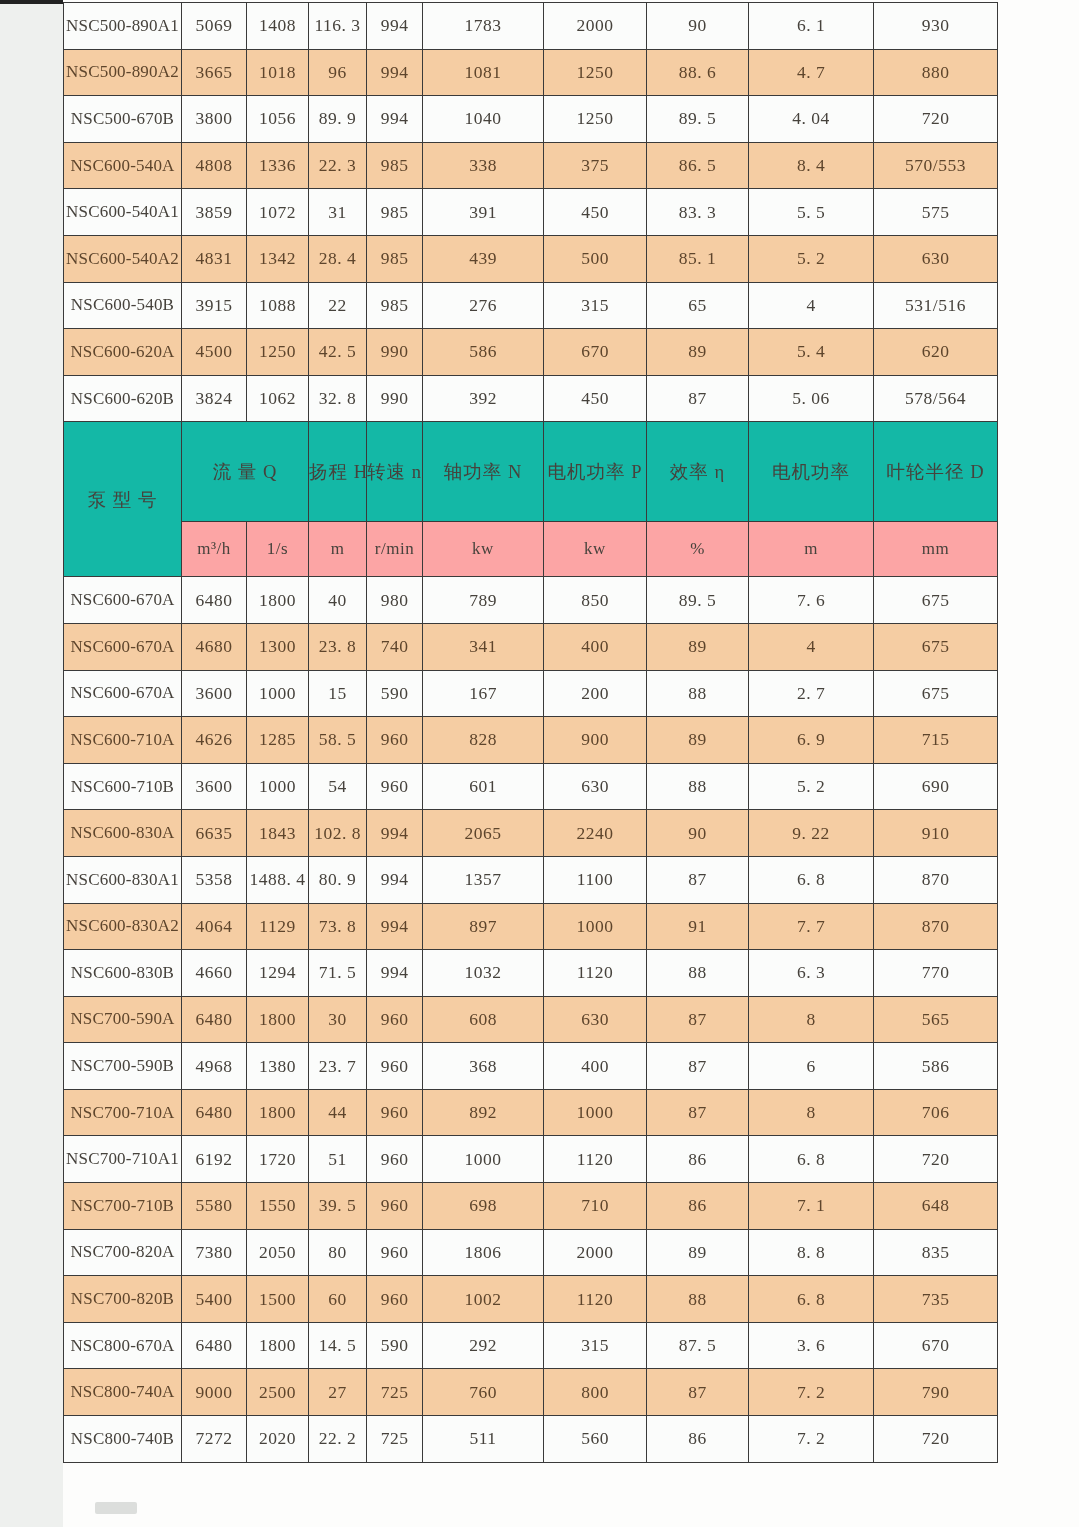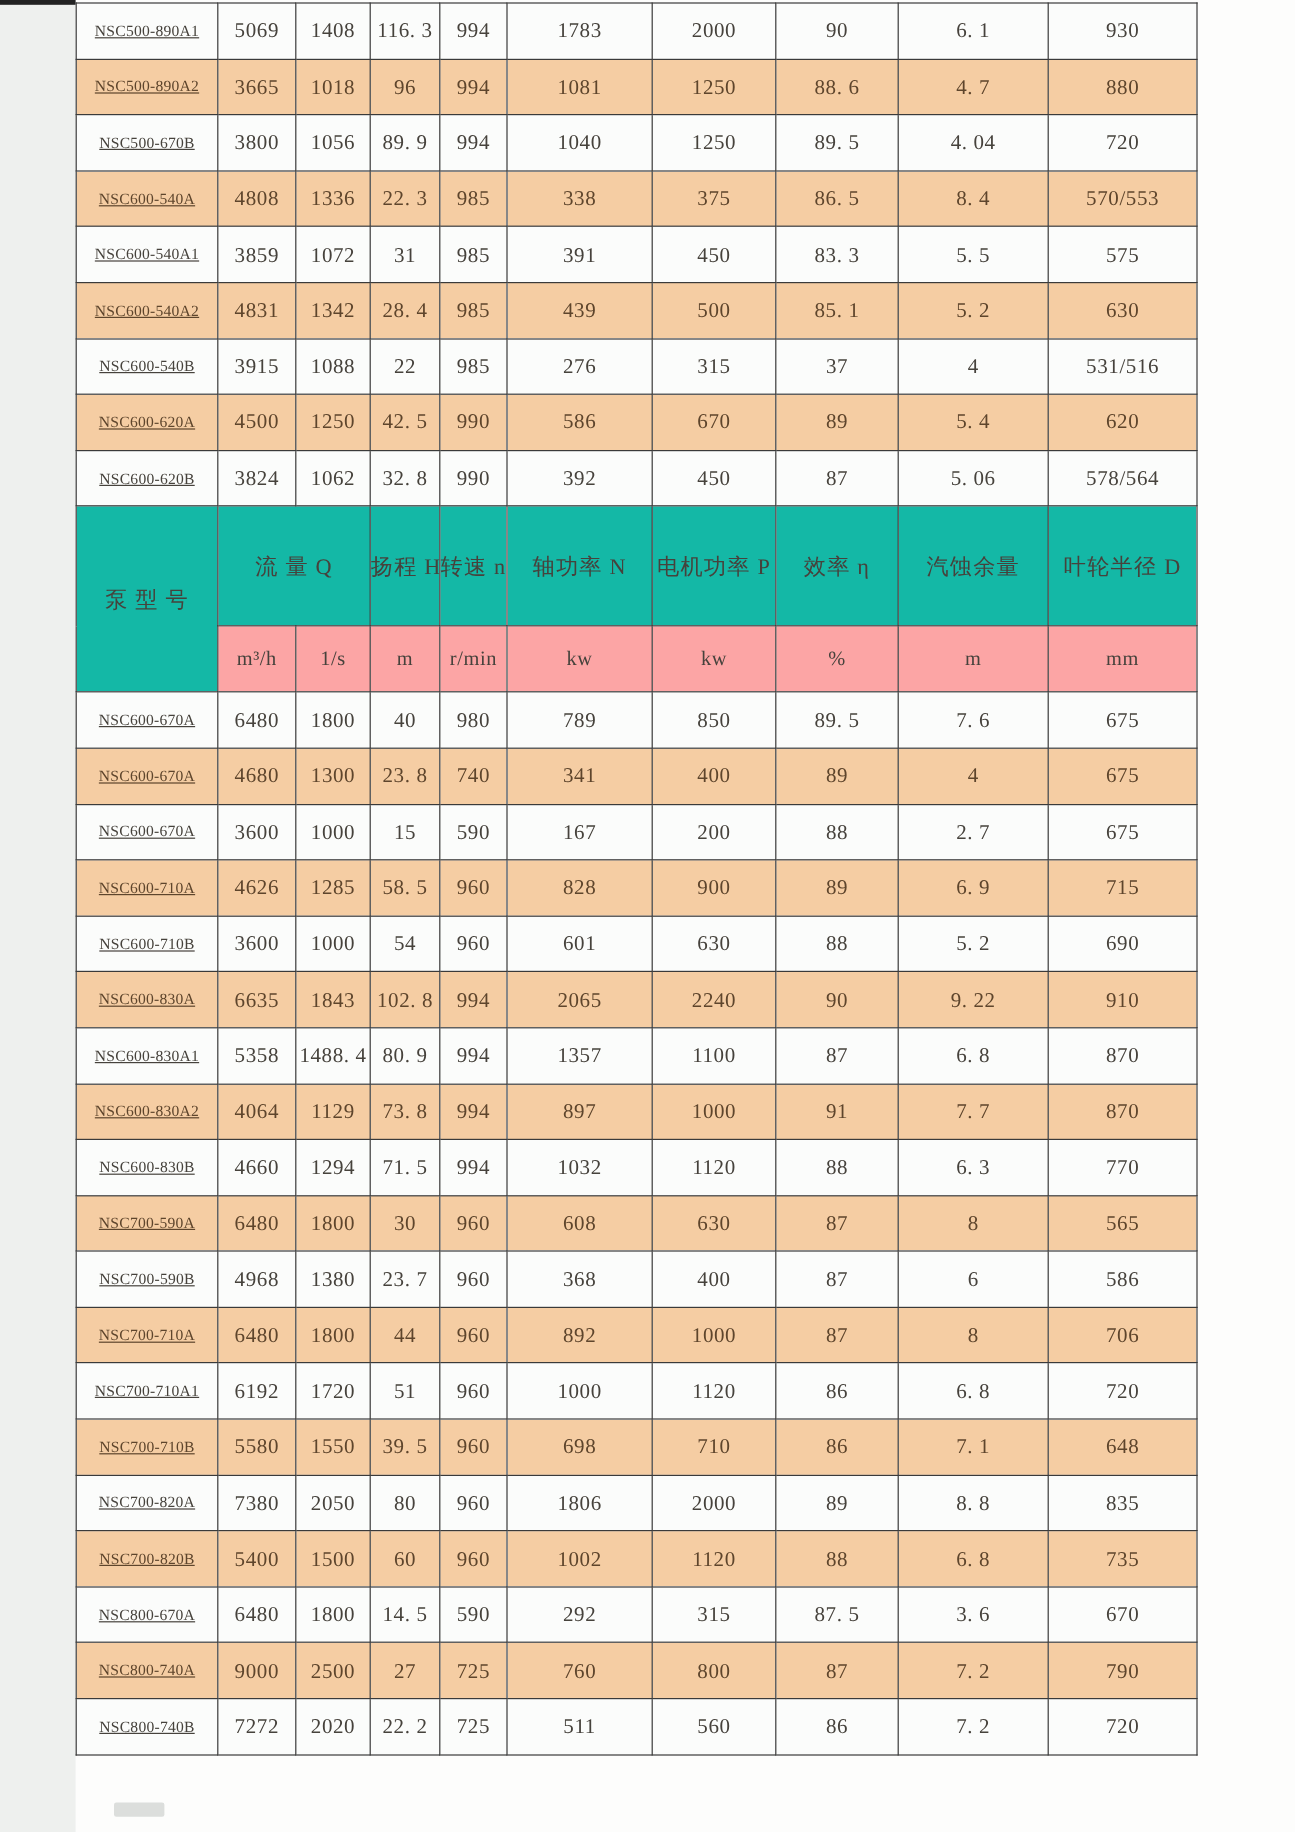--- a/index.html
+++ b/index.html
@@ -32,21 +32,21 @@
     color:#46423c;
     background:#fbfcfb;
     letter-spacing:0.5px;
     overflow:hidden;white-space:nowrap;
   }
   .pump-table tr.data-row td{height:45.6px;}
   .pump-table tr.hl td{background:#f5cda3;color:#5e452c;}
   .pump-table tr.header-label-row th{height:99px;font-size:18.5px;background:#14b8a6;letter-spacing:1px;}
   .pump-table tr.unit-row th{height:54px;font-size:17px;background:#fca5a5;}
   .pump-table th.model-head{font-size:19px;letter-spacing:2px;}
-  .pump-table td.model-cell{font-size:13px;letter-spacing:0.2px;text-decoration:underline;}
+  .pump-table td.model-cell{font-size:17px;letter-spacing:0.2px;}
 </style>
 </head>
 <body>
 
 <div class="left-margin"></div>
 <div class="scan-artifact-top"></div>
 <div class="scan-smudge"></div>
 
 <table class="pump-table">
   <colgroup>
@@ -135,21 +135,21 @@
         <td class="value-cell">630</td>
       </tr>
       <tr class="data-row">
         <td class="model-cell">NSC600-540B</td>
         <td class="value-cell">3915</td>
         <td class="value-cell">1088</td>
         <td class="value-cell">22</td>
         <td class="value-cell">985</td>
         <td class="value-cell">276</td>
         <td class="value-cell">315</td>
-        <td class="value-cell">37</td>
+        <td class="value-cell">65</td>
         <td class="value-cell">4</td>
         <td class="value-cell">531/516</td>
       </tr>
       <tr class="data-row hl">
         <td class="model-cell">NSC600-620A</td>
         <td class="value-cell">4500</td>
         <td class="value-cell">1250</td>
         <td class="value-cell">42. 5</td>
         <td class="value-cell">990</td>
         <td class="value-cell">586</td>
@@ -171,21 +171,21 @@
         <td class="value-cell">578/564</td>
       </tr>
       <tr class="header-label-row">
         <th class="model-head" rowspan="2">泵 型 号</th>
         <th class="group-head" colspan="2">流 量 Q</th>
         <th class="group-head">扬程 H</th>
         <th class="group-head">转速 n</th>
         <th class="group-head">轴功率 N</th>
         <th class="group-head">电机功率 P</th>
         <th class="group-head">效率 η</th>
-        <th class="group-head">汽蚀余量</th>
+        <th class="group-head">电机功率</th>
         <th class="group-head">叶轮半径 D</th>
       </tr>
       <tr class="unit-row">
         <th class="unit-head">m³/h</th>
         <th class="unit-head">1/s</th>
         <th class="unit-head">m</th>
         <th class="unit-head">r/min</th>
         <th class="unit-head">kw</th>
         <th class="unit-head">kw</th>
         <th class="unit-head">%</th>

